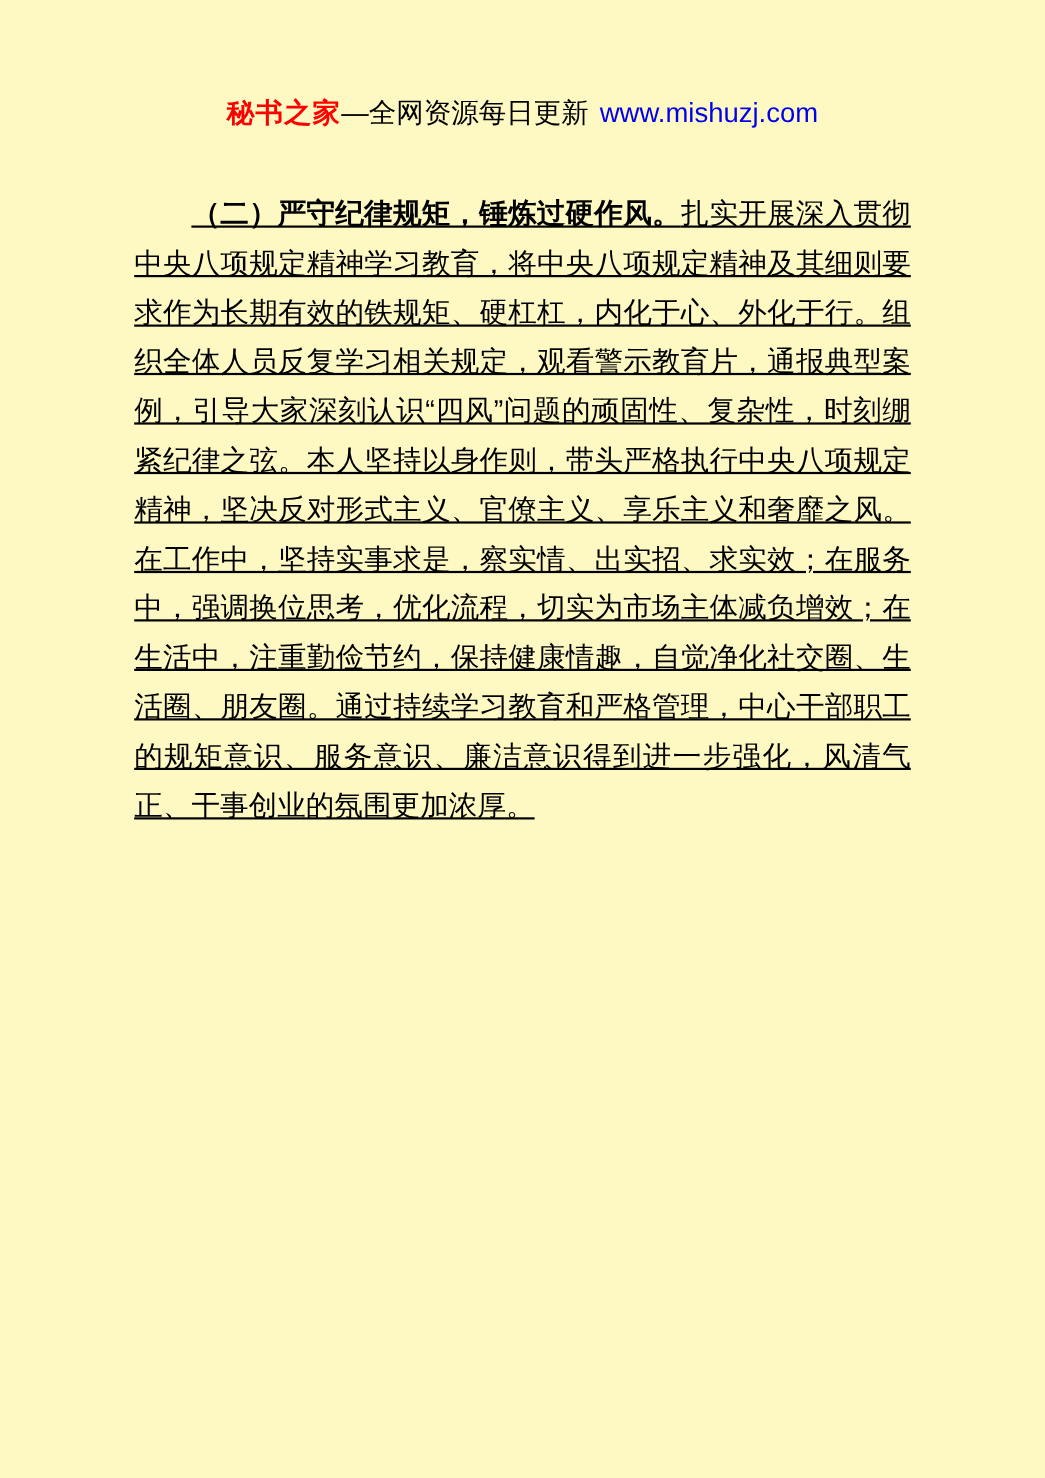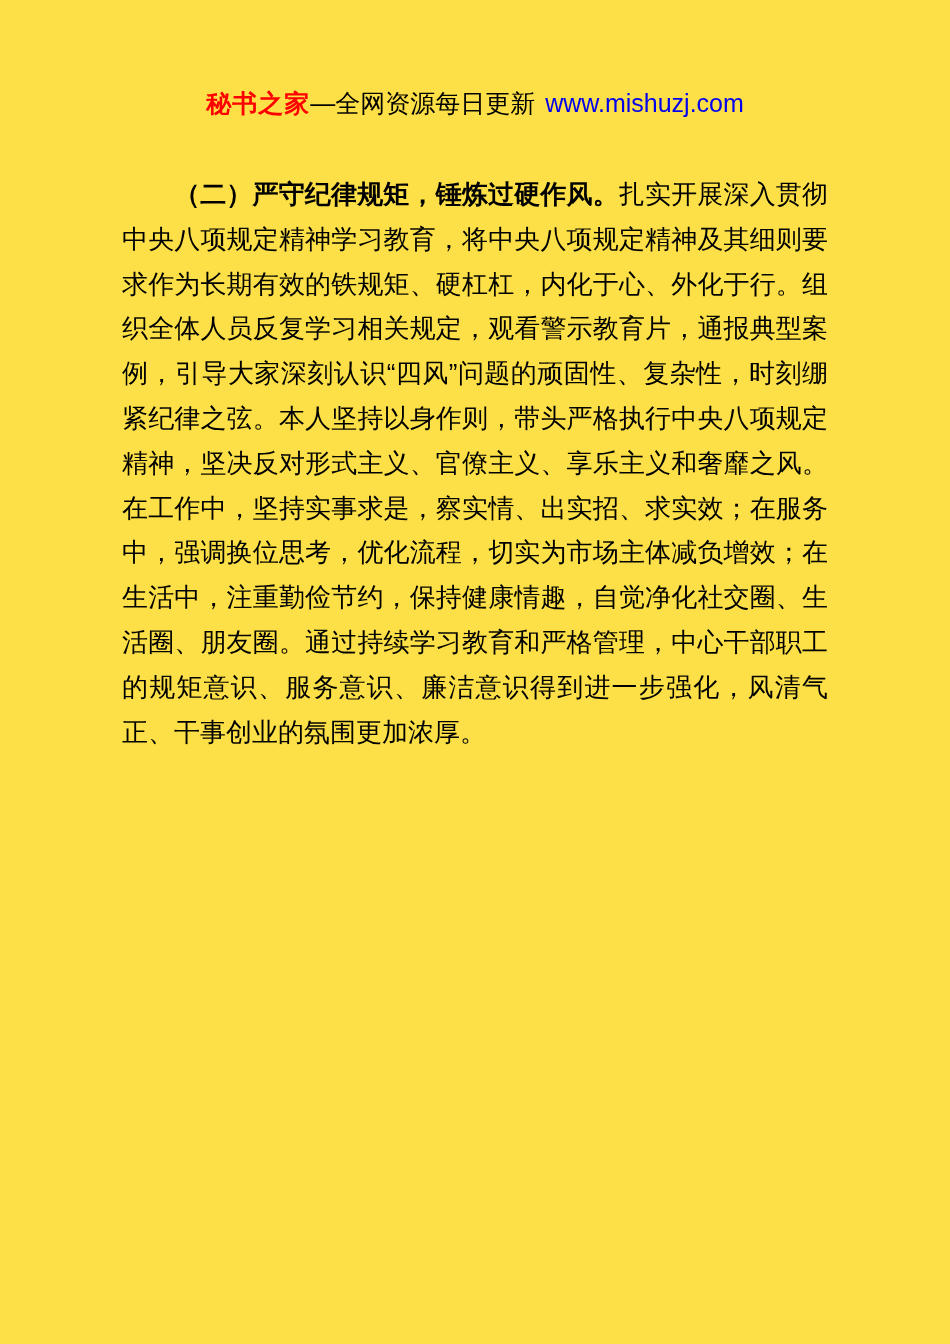--- a/index.html
+++ b/index.html
@@ -4,21 +4,21 @@
 <style>
   html, body {
     margin: 0;
     padding: 0;
     background: #ffffff;
   }
   .page {
     position: relative;
     width: 950px;
     height: 1344px;
-    background: #fde047;
+    background: #fef9c3;
     overflow: hidden;
     font-family: "Liberation Sans", "DejaVu Sans", sans-serif;
     color: #000000;
   }
   .header {
     position: absolute;
     top: 87px;
     left: 0;
     width: 100%;
     text-align: center;
@@ -48,20 +48,21 @@
     line-height: 44.8px;
     text-align: justify;
     color: #000000;
   }
   .para {
     margin: 0;
     padding: 0;
   }
   .para.indent {
     text-indent: 2em;
+    text-decoration: underline;
   }
   .para b {
     font-weight: bold;
   }
 </style>
 </head>
 <body>
 
 <div class="page">
 

